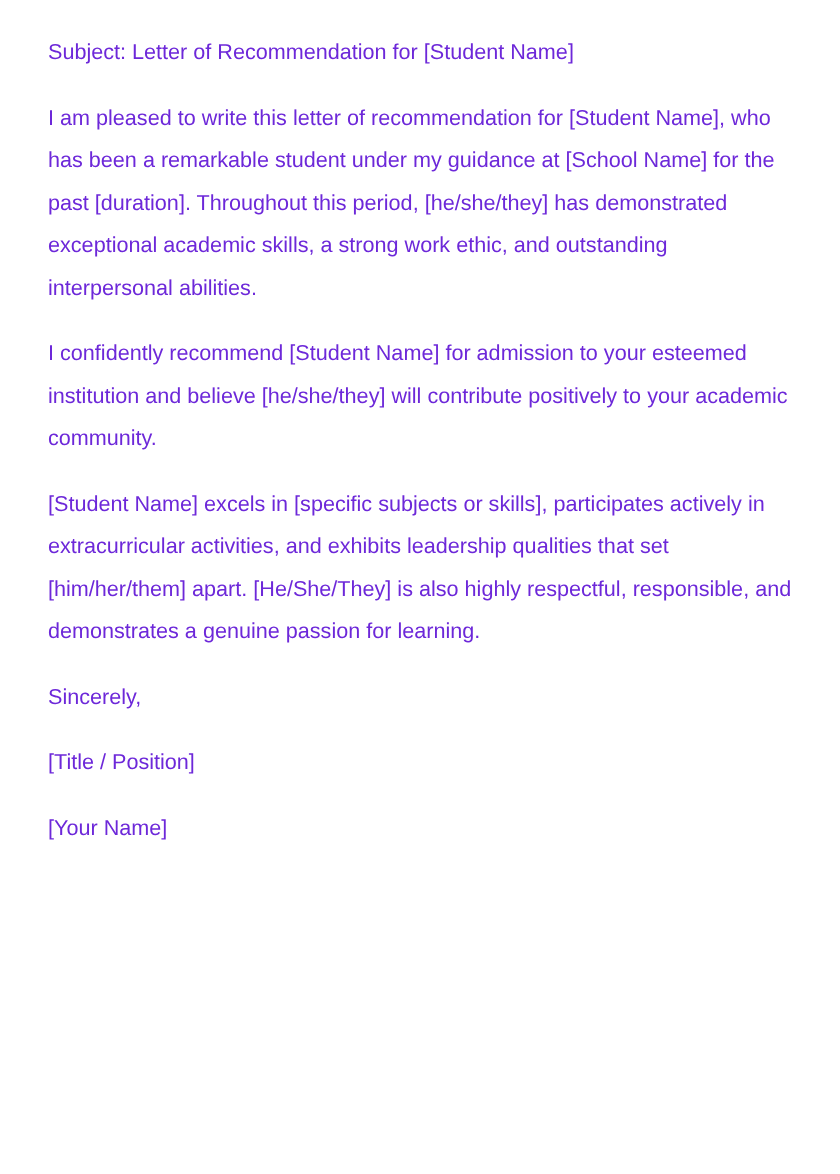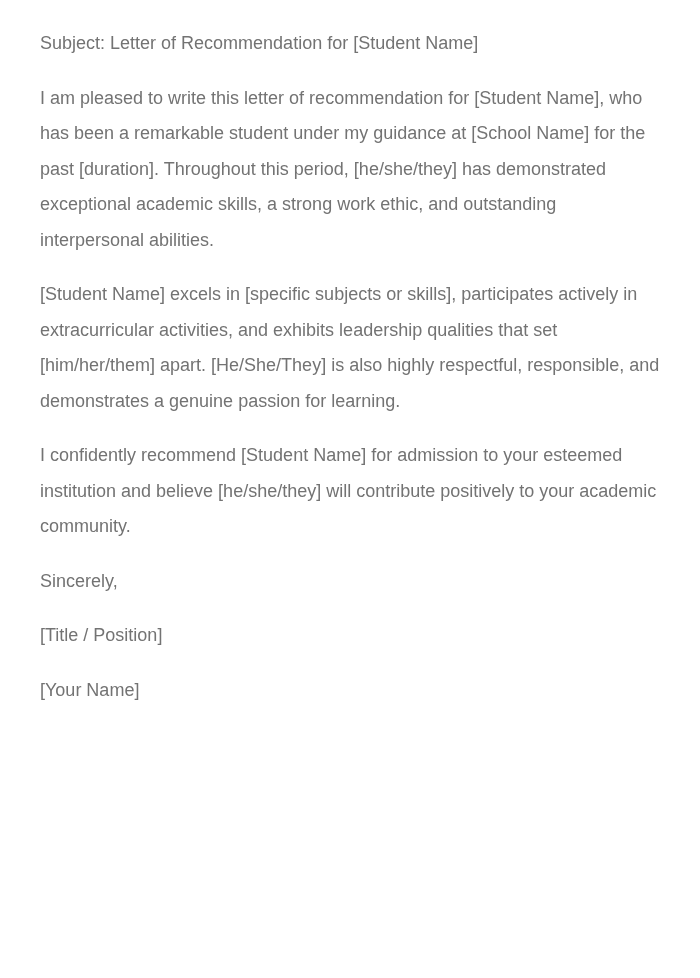--- a/index.html
+++ b/index.html
@@ -26,37 +26,37 @@
     margin: 0 0 16px 0;
     color: #1a1a1a;
   }
   .doc-line,
   .doc-paragraph {
     font-size: 18px;
     line-height: 35.5px;
     font-weight: 400;
     margin: 0 0 19px 0;
     max-width: 622px;
-    color: #737373;
+    color: #6d28d9;
   }
 </style>
 </head>
 <body>
 
 <div class="page">
 
 
   <p class="doc-line">Subject: Letter of Recommendation for [Student Name]</p>
 
 
   <p class="doc-paragraph">I am pleased to write this letter of recommendation for [Student Name], who has been a remarkable student under my guidance at [School Name] for the past [duration]. Throughout this period, [he/she/they] has demonstrated exceptional academic skills, a strong work ethic, and outstanding interpersonal abilities.</p>
 
+  <p class="doc-paragraph">I confidently recommend [Student Name] for admission to your esteemed institution and believe [he/she/they] will contribute positively to your academic community.</p>
+
   <p class="doc-paragraph">[Student Name] excels in [specific subjects or skills], participates actively in extracurricular activities, and exhibits leadership qualities that set [him/her/them] apart. [He/She/They] is also highly respectful, responsible, and demonstrates a genuine passion for learning.</p>
-
-  <p class="doc-paragraph">I confidently recommend [Student Name] for admission to your esteemed institution and believe [he/she/they] will contribute positively to your academic community.</p>
 
   <p class="doc-line">Sincerely,</p>
 
   <p class="doc-line">[Title / Position]</p>
 
   <p class="doc-line">[Your Name]</p>
 
 
 </div>
 

